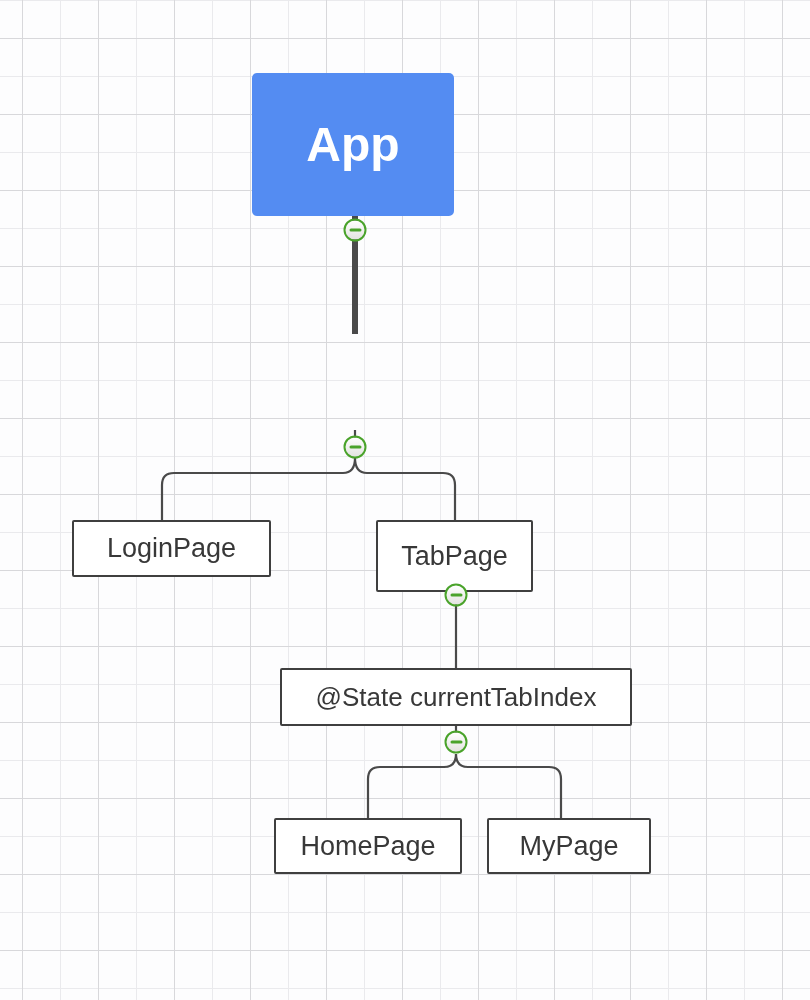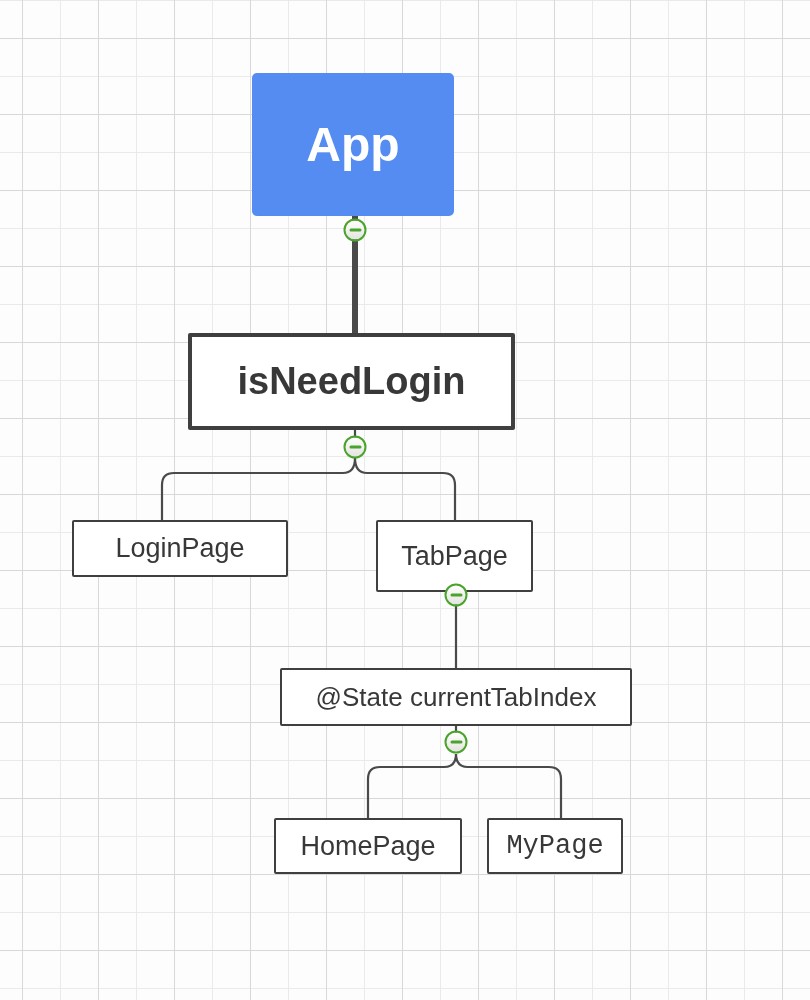--- a/index.html
+++ b/index.html
@@ -41,25 +41,25 @@
   .node.root{
     left:252px;top:73px;width:202px;height:143px;
     background:var(--root-node-fill);color:#ffffff;
     border:none;border-radius:5px;
     font-size:48px;font-weight:bold;
   }
   .node.primary{
     left:188px;top:333px;width:327px;height:97px;
     border-width:4px;font-size:38px;font-weight:bold;
   }
-  .node.login{left:72px;top:520px;width:216px;height:57px;}
+  .node.login{left:72px;top:520px;width:199px;height:57px;}
   .node.tab{left:376px;top:520px;width:157px;height:72px;}
   .node.state{left:280px;top:668px;width:352px;height:58px;font-size:26px;}
   .node.home{left:274px;top:818px;width:188px;height:56px;}
-  .node.my{left:487px;top:818px;width:136px;height:56px;font-family:Liberation Mono, monospace;}
+  .node.my{left:487px;top:818px;width:164px;height:56px;}
 
   .collapse-btn{
     position:absolute;z-index:3;width:23px;height:23px;
     transform:translate(-50%,-50%);
     border-radius:50%;
     border:2px solid var(--collapse-green);
     background:linear-gradient(#ffffff,#e3e3e0);
     cursor:pointer;
   }
   .collapse-btn::after{
@@ -100,23 +100,20 @@
 
     <path class="thin" d="M368 818 V779 Q368 767 380 767 H444 Q456 767 456 754"></path>
 
     <path class="thin" d="M561 818 V779 Q561 767 549 767 H468 Q456 767 456 754"></path>
   </svg>
 
   <div class="node root">
     <span>App</span>
   </div>
 
-  <div class="node primary">
-    <span>isNeedLogin</span>
-  </div>
 
   <div class="node login">
     <span>LoginPage</span>
   </div>
 
   <div class="node tab">
     <span>TabPage</span>
   </div>
 
   <div class="node state">

